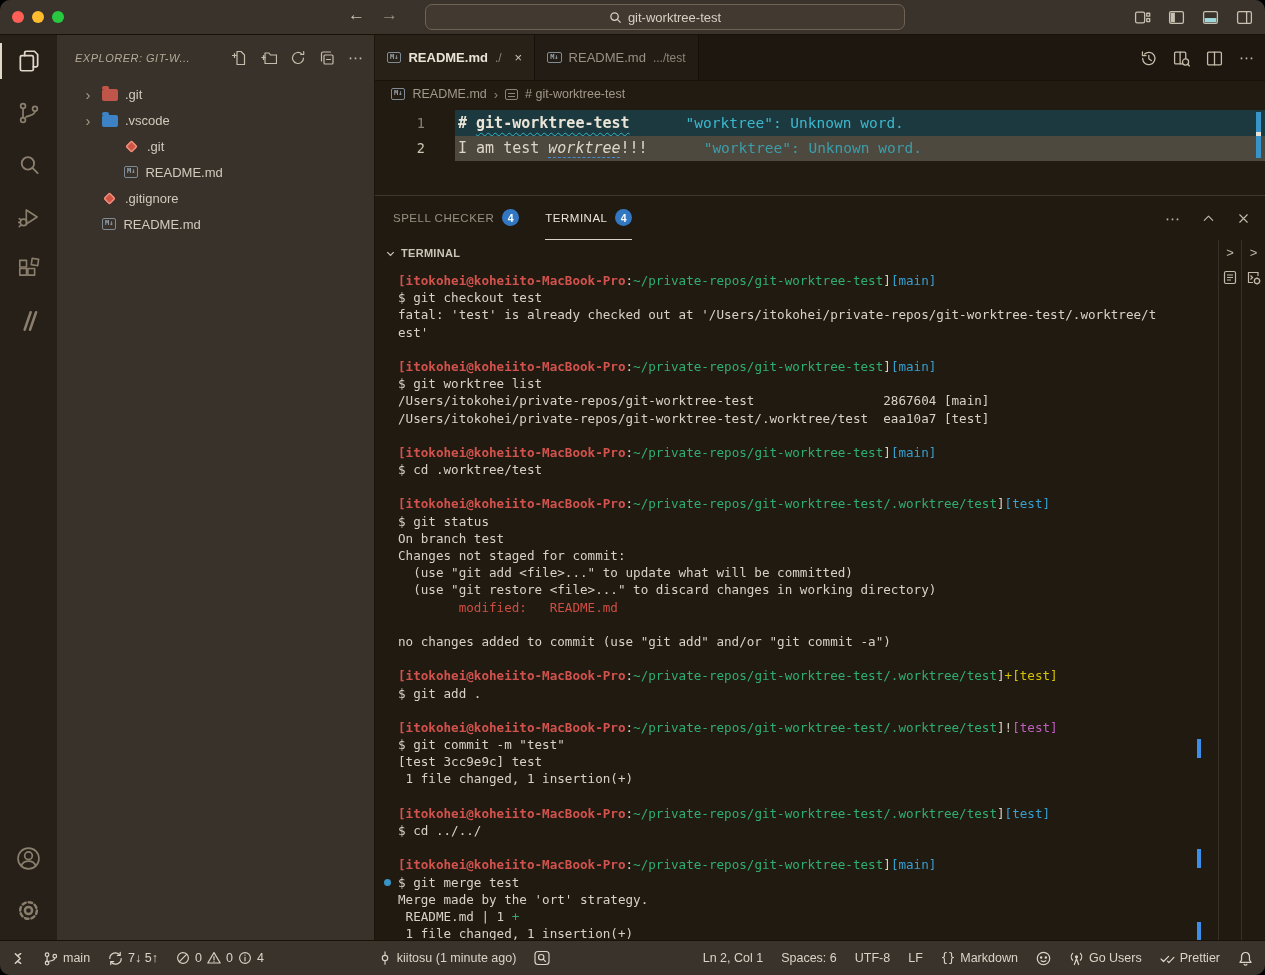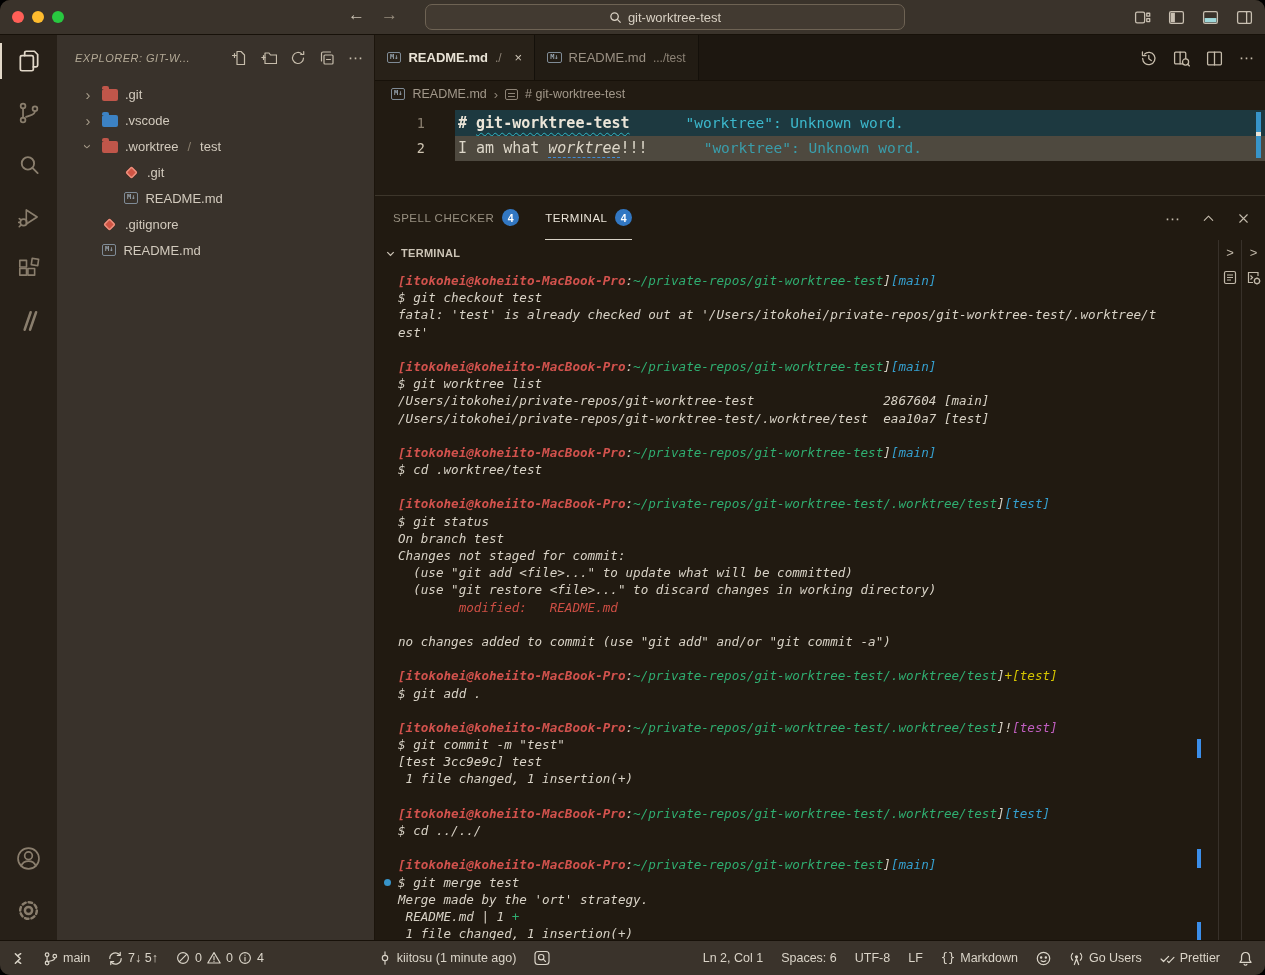--- a/index.html
+++ b/index.html
@@ -70,21 +70,21 @@
 
 
 .panel{position:absolute;left:0;right:0;top:160px;bottom:0;background:#211a11;border-top:1px solid #3d362b;}
 .panel-tabs{position:relative;height:44px;display:flex;align-items:stretch;gap:26px;padding-left:18px;}
 .panel-tab{display:flex;align-items:center;gap:8px;font-size:11.5px;letter-spacing:.5px;color:#989081;border-bottom:1px solid transparent;cursor:default;}
 .panel-tab.active{color:#eae4d8;border-bottom-color:#d8d2c6;}
 .badge{min-width:17px;height:17px;border-radius:9px;background:#3277c2;color:#fff;font-size:10.5px;font-weight:bold;display:flex;align-items:center;justify-content:center;}
 .panel-actions{position:absolute;right:14px;top:0;height:44px;display:flex;align-items:center;gap:20px;color:#c2b9aa;font-size:15px;}
 .term-header{height:26px;display:flex;align-items:center;gap:5px;padding-left:10px;color:#ccc4b6;font-size:11px;font-weight:bold;letter-spacing:.3px;}
 .term-wrap{position:absolute;left:0;right:47px;top:70px;bottom:0;overflow:hidden;}
-.term-content{position:absolute;left:23px;top:6px;right:4px;font-family:"DejaVu Sans Mono",monospace;font-size:12.6px;line-height:17.2px;white-space:pre;color:#d8d2c6;font-style:italic;}
+.term-content{position:absolute;left:23px;top:6px;right:4px;font-family:"DejaVu Sans Mono",monospace;font-size:12.6px;line-height:17.2px;white-space:pre;color:#d8d2c6;}
 .tline{position:relative;height:17.2px;}
 .cmd-dot{position:absolute;left:-14px;top:5px;width:7px;height:7px;border-radius:50%;background:#3794c9;}
 .term-strip{position:absolute;right:0;top:44px;bottom:0;width:47px;border-left:1px solid #38312a;display:flex;}
 .strip-col{width:23px;display:flex;flex-direction:column;align-items:center;gap:10px;padding-top:5px;color:#c2b9aa;}
 .strip-col:first-child{border-right:1px solid #38312a;}
 .strip-chev{font-size:13px;color:#c2b9aa;}
 .term-mark{position:absolute;right:64px;width:4px;background:#3b8eea;}
 
 
 .statusbar{position:absolute;left:0;right:0;bottom:0;height:35px;background:#3a332b;border-top:1px solid #171109;display:flex;align-items:center;justify-content:space-between;padding:0 12px 0 10px;color:#dad4c8;font-size:12.5px;}
@@ -255,27 +255,20 @@
         <div class="tree-row" style="padding-left: 24px;">
           <span class="tree-chev">›</span>
           <span class="folder red"></span>
           <span>.git</span>
         </div>
         <div class="tree-row" style="padding-left: 24px;">
           <span class="tree-chev">›</span>
           <span class="folder blue"></span>
           <span>.vscode</span>
         </div>
-        <div class="tree-row" style="padding-left: 24px;">
-          <span class="tree-chev down">›</span>
-          <span class="folder red"></span>
-          <span>.worktree</span>
-          <span class="tree-sep">/</span>
-          <span>test</span>
-        </div>
         <div class="tree-row" style="padding-left: 46px;">
           <span class="tree-chev"></span>
           <span class="diamond"></span>
           <span>.git</span>
         </div>
         <div class="tree-row" style="padding-left: 46px;">
           <span class="tree-chev"></span>
           <span class="md-ico"></span>
           <span>README.md</span>
         </div>
@@ -340,21 +333,21 @@
       <span># git-worktree-test</span>
     </div>
 
     <div class="code-area" id="code-area">
       <div class="code-line">
           <span class="ln">1</span>
           <div class="line-body bold" style="background: rgb(29, 57, 64);"><span># </span><span class="sq-teal">git-worktree-test</span><span class="hint" style="color: rgb(60, 184, 204);">"worktree": Unknown word.</span></div>
         </div>
         <div class="code-line">
           <span class="ln active">2</span>
-          <div class="line-body" style="background: rgb(78, 73, 63);"><span>I am what </span><span class="sq-blue">worktree</span><span>!!!</span><span class="hint" style="color: rgb(58, 157, 171);">"worktree": Unknown word.</span></div>
+          <div class="line-body" style="background: rgb(78, 73, 63);"><span>I am test </span><span class="sq-blue">worktree</span><span>!!!</span><span class="hint" style="color: rgb(58, 157, 171);">"worktree": Unknown word.</span></div>
         </div>
         <div class="ov-ruler"></div>
       <div class="ov-tick"></div>
     </div>
 
     <div class="panel">
       <div class="panel-tabs">
         <div class="panel-tab">
           <span>SPELL CHECKER</span>
           <span class="badge">4</span>

